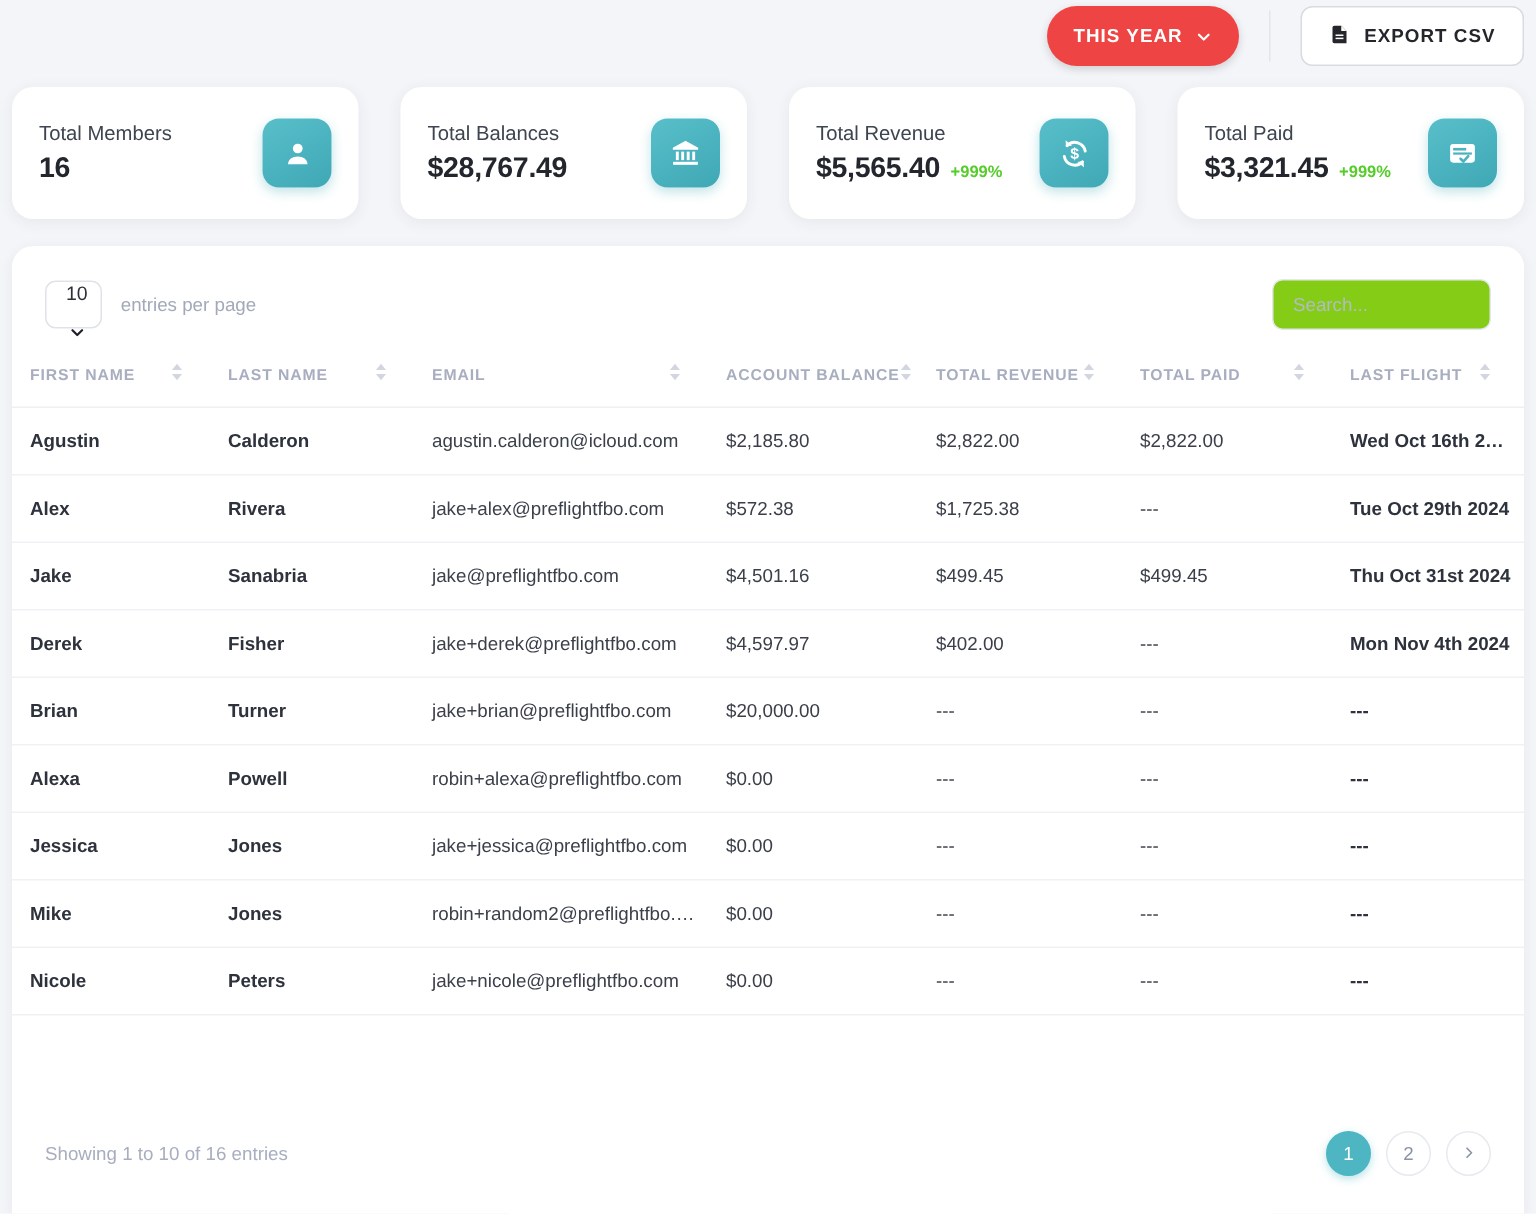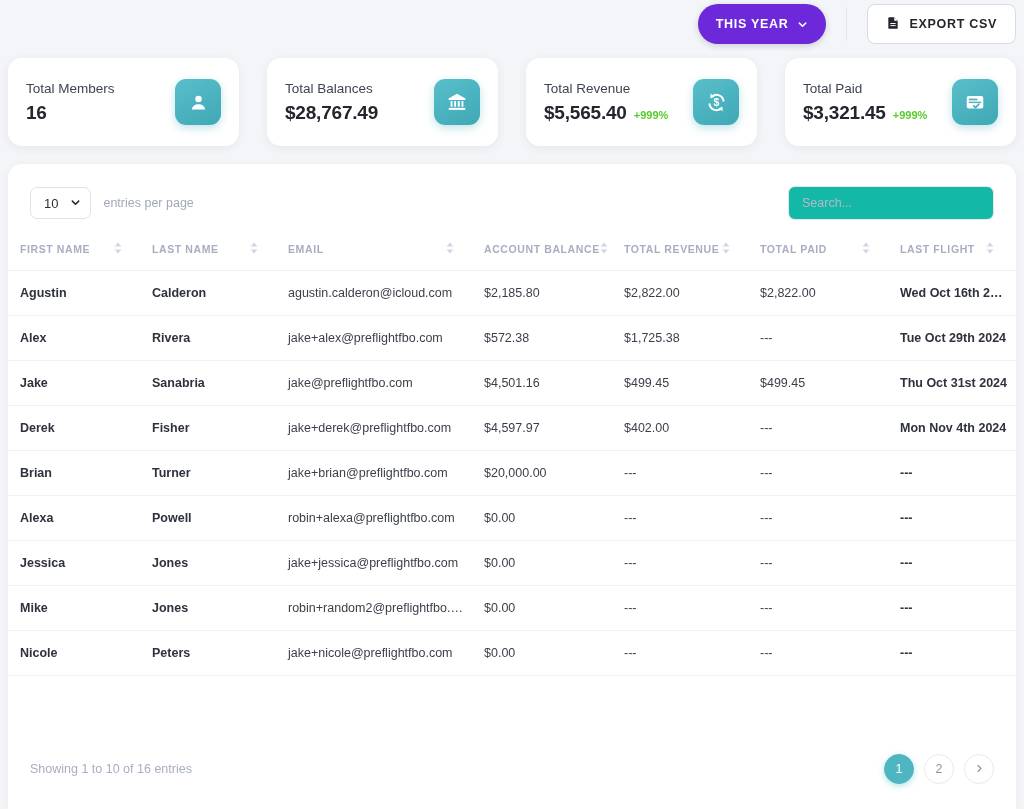--- a/index.html
+++ b/index.html
@@ -23,21 +23,21 @@
   
   .topbar {
     height: 48px;
     display: flex;
     align-items: center;
     justify-content: flex-end;
     padding: 0 8px 0 0;
     gap: 0;
   }
   .range-btn {
-    background: #6d28d9;
+    background: #ef4444;
     color: #ffffff;
     border: none;
     border-radius: 20px;
     height: 40px;
     padding: 0 18px;
     display: flex;
     align-items: center;
     gap: 9px;
     font-size: 12.5px;
     font-weight: bold;
@@ -138,33 +138,34 @@
   .entries-select {
     height: 32px;
     border: 1px solid #dfe3e9;
     border-radius: 7px;
     background: #fff;
     padding: 0 9px 0 13px;
     display: flex; align-items: center; gap: 12px;
     font-size: 13px;
     color: #2d3039;
     cursor: pointer;
+    flex-direction: column;
   }
   .entries-text { font-size: 12.5px; color: #a2a9b8; }
   .search-input {
-    width: 206px;
+    width: 146px;
     height: 34px;
     border: 1px solid #e4e7ec;
     border-radius: 7px;
     padding: 0 13px;
     font-size: 12.5px;
     color: #444;
     font-family: "Liberation Sans", sans-serif;
     outline: none;
-    background: #14b8a6;
+    background: #84cc16;
   }
   .search-input::placeholder { color: #b4bac6; }
 
   
   table { width: 100%; border-collapse: collapse; table-layout: fixed; padding-left: 36px; }
   thead th {
     font-size: 10.5px;
     font-weight: bold;
     letter-spacing: 0.6px;
     color: #a8aec0;

